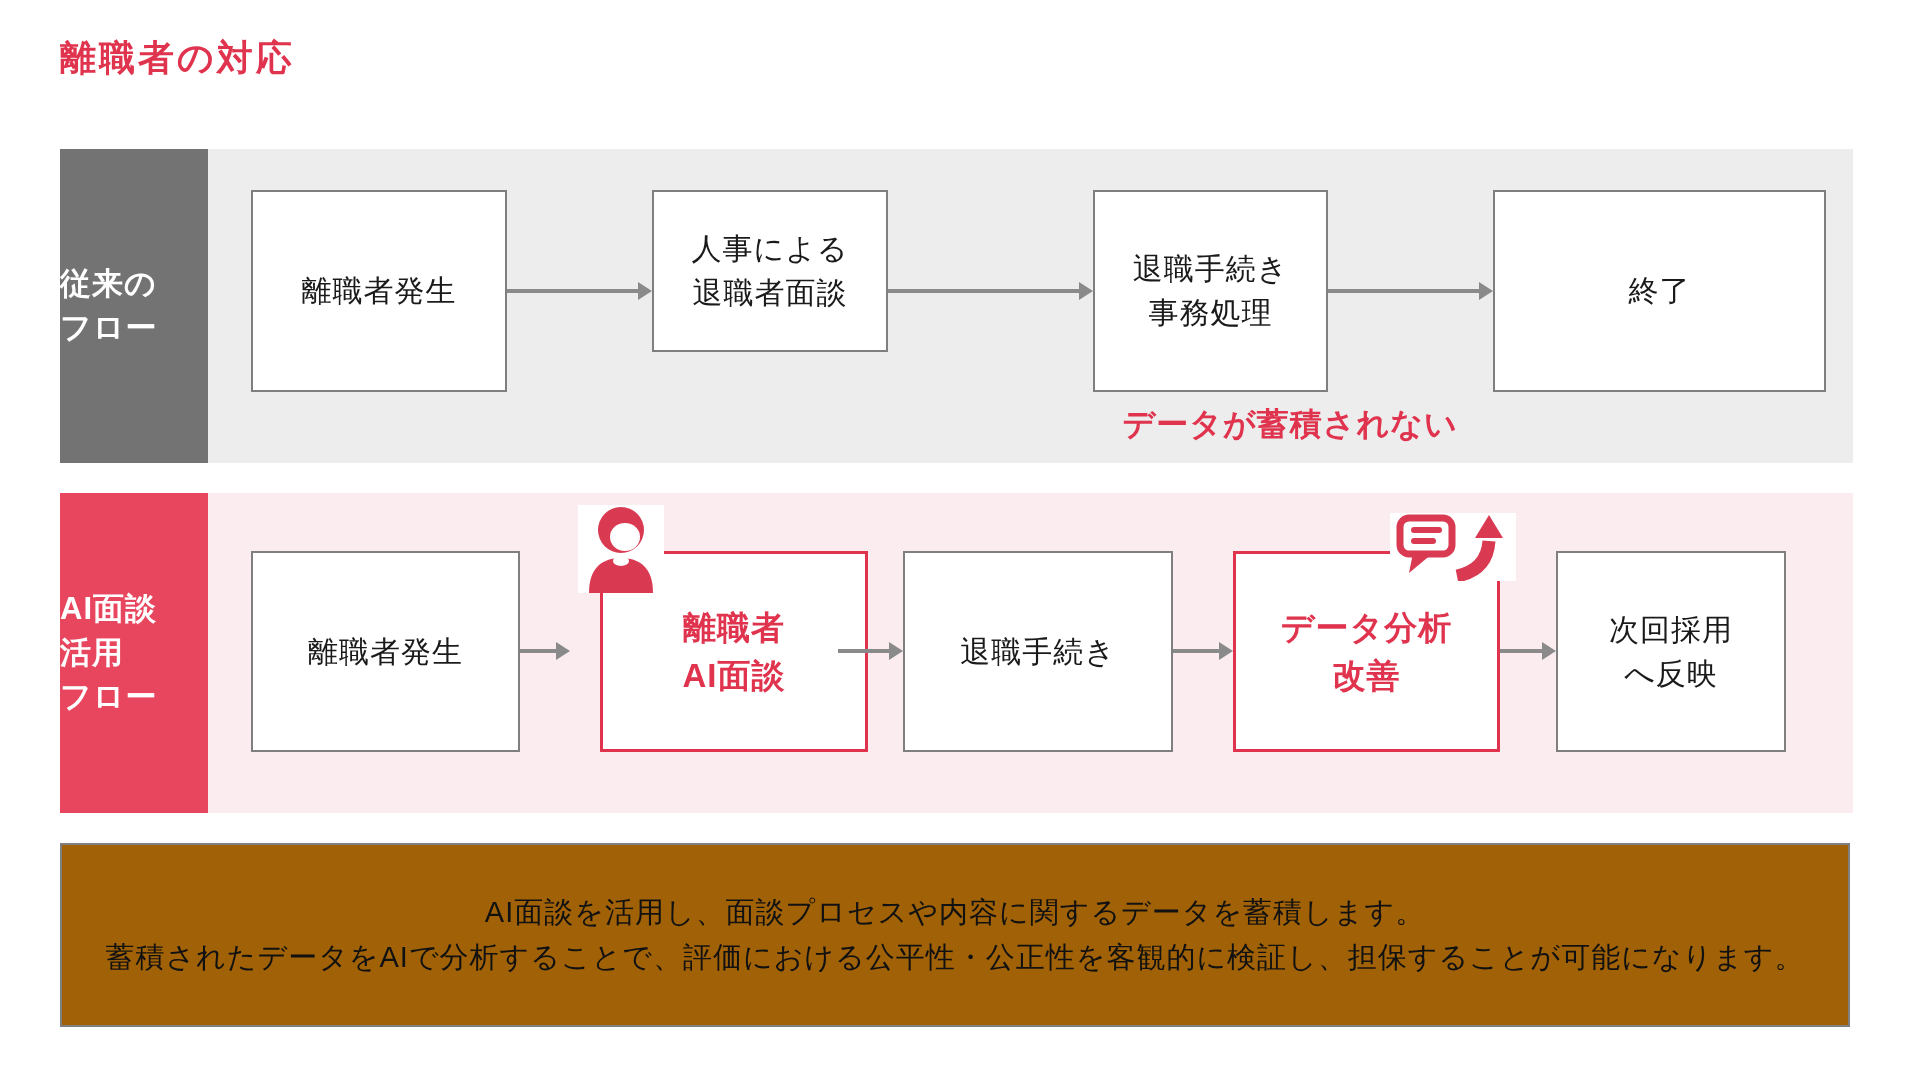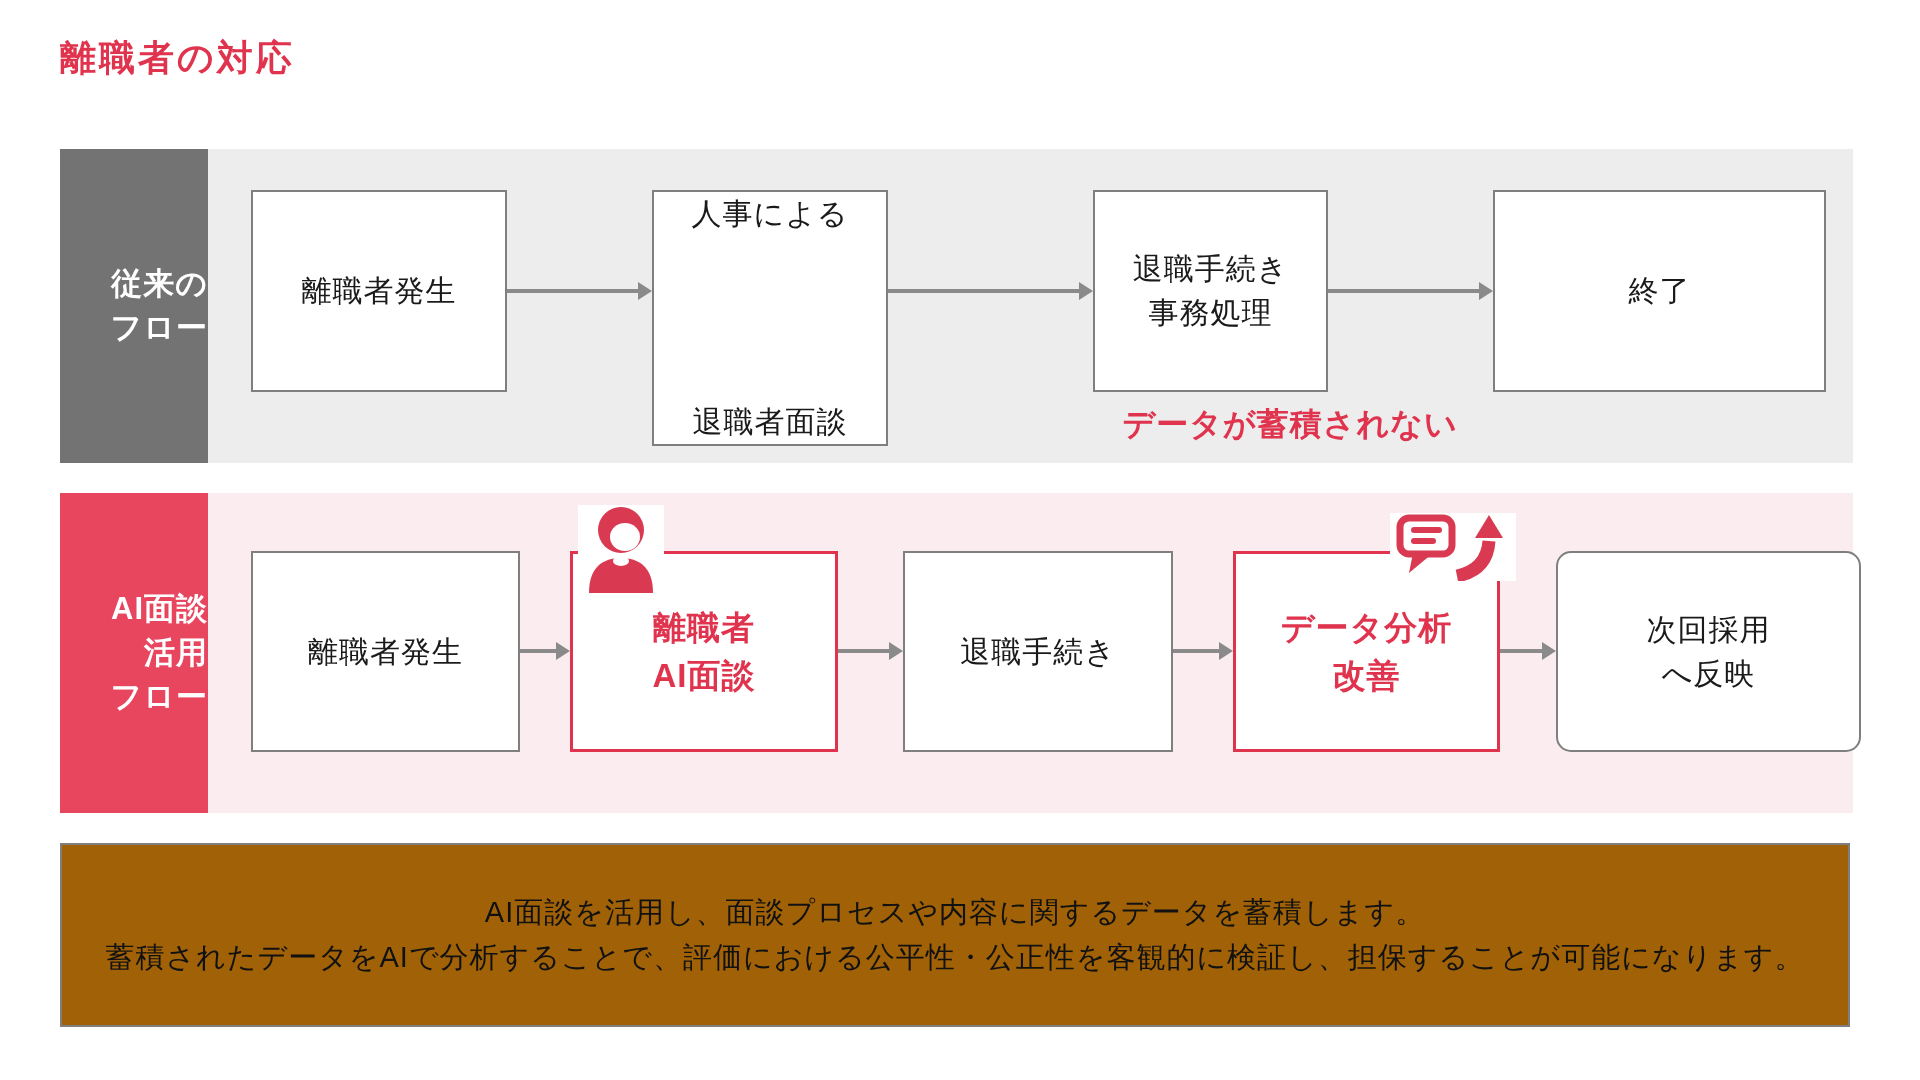--- a/index.html
+++ b/index.html
@@ -21,21 +21,21 @@
   .page-title{
     position:absolute;left:60px;top:34px;
     font-size:36px;font-weight:800;letter-spacing:3px;
     color:var(--accent-red);
   }
   .flow-row{position:absolute;left:60px;width:1793px;}
   .row-traditional{top:149px;height:314px;background:var(--row-traditional-bg);}
   .row-ai{top:493px;height:320px;background:var(--row-ai-bg);}
   .row-label{
     position:absolute;left:0;top:0;width:148px;height:100%;
-    display:flex;flex-direction:column;align-items:flex-end;justify-content:center;
+    display:flex;flex-direction:column;align-items:flex-start;justify-content:center;
     color:#fff;font-weight:700;font-size:31px;line-height:44px;letter-spacing:1px;
     text-align:center;
   }
   .row-label.gray{background:var(--label-gray);}
   .row-label.red{background:var(--label-red);}
   .step-box{
     position:absolute;background:#fff;border:2px solid var(--border-gray);
     display:flex;flex-direction:column;align-items:center;justify-content:center;
     font-size:30px;line-height:44px;color:#1a1a1a;letter-spacing:1px;text-align:center;
     box-sizing:border-box;
@@ -76,21 +76,21 @@
       <span>従来の</span>
       <span>フロー</span>
     </div>
 
     <div class="step-box" style="left:191px;top:41px;width:256px;height:202px;">
       <span>離職者発生</span>
     </div>
 
     <div class="flow-arrow" style="left:447px;top:140px;width:131px;"></div>
 
-    <div class="step-box" style="left:592px;top:41px;width:236px;height:256px;justify-content:space-between;">
+    <div class="step-box" style="left:592px;top:41px;width:236px;height:162px;">
       <span>人事による</span>
       <span>退職者面談</span>
     </div>
 
     <div class="flow-arrow" style="left:828px;top:140px;width:191px;"></div>
 
     <div class="step-box" style="left:1033px;top:41px;width:235px;height:202px;">
       <span>退職手続き</span>
       <span>事務処理</span>
     </div>
@@ -111,21 +111,21 @@
       <span>活用</span>
       <span>フロー</span>
     </div>
 
     <div class="step-box" style="left:191px;top:58px;width:269px;height:201px;">
       <span>離職者発生</span>
     </div>
 
     <div class="flow-arrow" style="left:460px;top:156px;width:36px;"></div>
 
-    <div class="step-box highlight" style="left:510px;top:58px;width:268px;height:201px;">
+    <div class="step-box highlight" style="left:540px;top:58px;width:268px;height:201px;">
       <span>離職者</span>
       <span>AI面談</span>
     </div>
 
     <div class="step-icon" style="left:518px;top:12px;">
       <svg width="76" height="88" viewBox="0 0 76 88" style="color:var(--icon-red);">
         <circle cx="38" cy="25" r="23" fill="currentColor"></circle>
         <ellipse cx="42" cy="32" rx="15" ry="14" fill="#ffffff"></ellipse>
         <path d="M6 88 C6 62 20 53 38 53 C56 53 70 62 70 88 Z" fill="currentColor"></path>
         <ellipse cx="38" cy="56" rx="8" ry="5" fill="#ffffff"></ellipse>
@@ -151,21 +151,21 @@
         <path d="M18 40 L14 60 L38 40 Z" fill="currentColor"></path>
         <line x1="19" y1="17" x2="44" y2="17" stroke="currentColor" stroke-width="6" stroke-linecap="round"></line>
         <line x1="19" y1="28" x2="38" y2="28" stroke="currentColor" stroke-width="6" stroke-linecap="round"></line>
         <path d="M62 63 Q92 57 94 28" fill="none" stroke="currentColor" stroke-width="13"></path>
         <path d="M80 25 L94 2 L108 25 Z" fill="currentColor"></path>
       </svg>
     </div>
 
     <div class="flow-arrow" style="left:1440px;top:156px;width:42px;"></div>
 
-    <div class="step-box" style="left:1496px;top:58px;width:305px;height:201px;border-radius:15px;">
+    <div class="step-box" style="left:1496px;top:58px;width:230px;height:201px;">
       <span>次回採用</span>
       <span>へ反映</span>
     </div>
   </div>
 
   <div class="summary-box">
     <span>AI面談を活用し、面談プロセスや内容に関するデータを蓄積します。</span>
     <span>蓄積されたデータをAIで分析することで、評価における公平性・公正性を客観的に検証し、担保することが可能になります。</span>
   </div>
 

